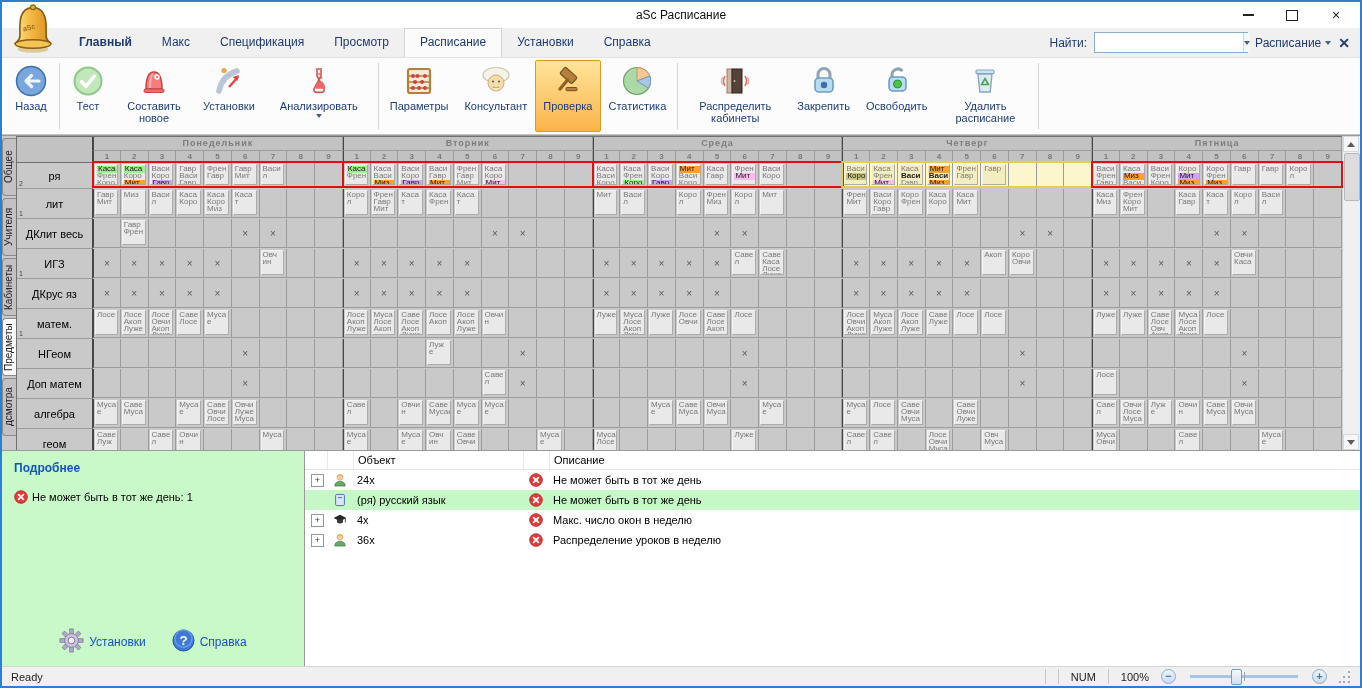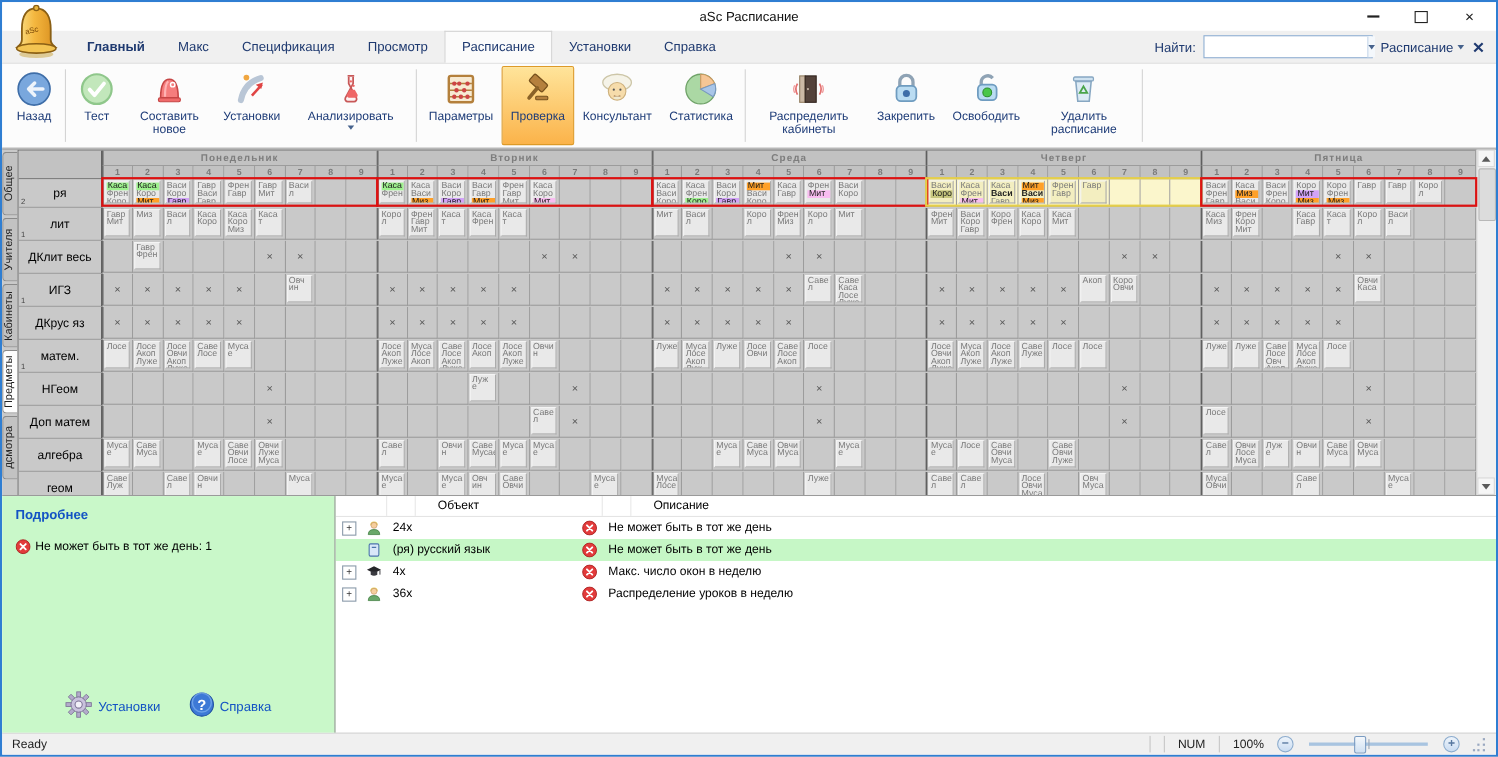--- a/index.html
+++ b/index.html
@@ -64,21 +64,21 @@
   .bottom{height:215px;display:flex;border-top:1px solid #9a9a9a;background:#fff;flex:none;}
   .details{width:303px;flex:none;background:#c9f8c9;border-right:1px solid #9a9a9a;position:relative;padding:10px 12px;box-sizing:border-box;}
   .d-title{color:#1353c4;font-weight:bold;font-size:12px;}
   .d-msg{margin-top:16px;display:flex;align-items:flex-start;gap:4px;font-size:11px;color:#000;}
   .d-msg svg{flex:none;margin-top:-1px;}
   .d-actions{position:absolute;left:0;right:0;bottom:10px;display:flex;justify-content:center;gap:26px;align-items:center;}
   .d-act{display:flex;align-items:center;gap:5px;color:#1353c4;font-size:12px;cursor:default;}
   .issues{flex:1;font-size:11px;color:#000;overflow:hidden;background:#fff;}
   .irow,.ihdr{display:grid;grid-template-columns:22px 26px 170px 26px 1fr;align-items:center;height:20px;}
   .ihdr{height:18px;border-bottom:1px solid #e4e4e4;font-size:11px;}
-  .ihdr>div{height:100%;display:flex;align-items:center;padding-left:20px;border-left:1px solid #e8e8e8;box-sizing:border-box;margin-left:24px;}
+  .ihdr>div{height:100%;display:flex;align-items:center;padding-left:4px;border-left:1px solid #e8e8e8;box-sizing:border-box;}
   .ihdr>div:first-child{border-left:none;}
   .irow.sel{background:#c6f7c6;}
   .expand{width:11px;height:11px;border:1px solid #8a9aaa;background:#fff;margin-left:6px;display:flex;align-items:center;justify-content:center;font-size:9px;line-height:9px;color:#333;}
   .icell{display:flex;align-items:center;justify-content:center;}
   .itext{padding-left:4px;overflow:hidden;white-space:nowrap;}
   
   .statusbar{flex:1;background:#f0f0f0;border-top:1px solid #d4d4d4;display:flex;align-items:center;padding:0 9px;font-size:11px;color:#222;}
   .sb-right{margin-left:auto;display:flex;align-items:center;gap:12px;}
   .sep{width:1px;height:15px;background:#c6c6c6;}
   .zbtn{width:15px;height:15px;border-radius:50%;background:linear-gradient(#eef4fb,#c9dcf2);border:1px solid #8cacce;color:#5878a0;font-size:11px;line-height:13px;text-align:center;font-weight:bold;box-sizing:border-box;}
@@ -199,40 +199,40 @@
             <circle cx="15.5" cy="12" r="2" fill="#cc4444"></circle>
             <circle cx="23" cy="12" r="2" fill="#cc4444"></circle>
             <circle cx="13" cy="18" r="2" fill="#cc4444"></circle>
             <circle cx="20" cy="18" r="2" fill="#cc4444"></circle>
             <circle cx="11" cy="24" r="2" fill="#cc4444"></circle>
             <circle cx="17" cy="24" r="2" fill="#cc4444"></circle>
             <circle cx="23" cy="24" r="2" fill="#cc4444"></circle>
           </svg></div>
         <div>Параметры</div>
       </div>
-      <div class="tool active">
-        <div class="ticon"><svg viewBox="0 0 34 34" width="34" height="34">
-            <g transform="rotate(42 17 12)">
-              <rect x="9" y="7" width="16" height="8.5" rx="1.5" fill="#b5803d" stroke="#77511d" stroke-width="1.2"></rect>
-            </g>
-            <path d="M16.5 16L9 25" stroke="#8a6228" stroke-width="3.4" stroke-linecap="round"></path>
-            <rect x="15" y="23.5" width="11" height="3.2" rx="1" fill="#b5803d" stroke="#77511d" stroke-width="1"></rect>
-          </svg></div>
-        <div>Проверка</div>
-      </div>
       <div class="tool">
         <div class="ticon"><svg viewBox="0 0 34 34" width="34" height="34">
             <ellipse cx="17" cy="11" rx="13" ry="7.5" fill="#f5f3e8" stroke="#cdc6a8" stroke-width="1.2"></ellipse>
             <circle cx="17" cy="19" r="8" fill="#f6dcab" stroke="#cdb07c" stroke-width="1"></circle>
             <circle cx="14" cy="17.5" r="1" fill="#555"></circle>
             <circle cx="20" cy="17.5" r="1" fill="#555"></circle>
             <path d="M14 23q3 2 6 0" stroke="#b89468" stroke-width="1.4" fill="none"></path>
             <ellipse cx="17" cy="25" rx="3" ry="1.3" fill="#efe9d0"></ellipse>
           </svg></div>
         <div>Консультант</div>
+      </div>
+      <div class="tool active">
+        <div class="ticon"><svg viewBox="0 0 34 34" width="34" height="34">
+            <g transform="rotate(42 17 12)">
+              <rect x="9" y="7" width="16" height="8.5" rx="1.5" fill="#b5803d" stroke="#77511d" stroke-width="1.2"></rect>
+            </g>
+            <path d="M16.5 16L9 25" stroke="#8a6228" stroke-width="3.4" stroke-linecap="round"></path>
+            <rect x="15" y="23.5" width="11" height="3.2" rx="1" fill="#b5803d" stroke="#77511d" stroke-width="1"></rect>
+          </svg></div>
+        <div>Проверка</div>
       </div>
       <div class="tool">
         <div class="ticon"><svg viewBox="0 0 34 34" width="34" height="34">
             <circle cx="17" cy="17" r="13.5" fill="#abd8a4" stroke="#6fa268" stroke-width="1.2"></circle>
             <path d="M17 17V3.5A13.5 13.5 0 0129.8 12z" fill="#f6c695" stroke="#c89860" stroke-width="1"></path>
             <path d="M17 17l12.8-5a13.5 13.5 0 01-1.4 12z" fill="#a9c6e8" stroke="#7898c0" stroke-width="1"></path>
           </svg></div>
         <div>Статистика</div>
       </div>
       <div class="tsep"></div>

